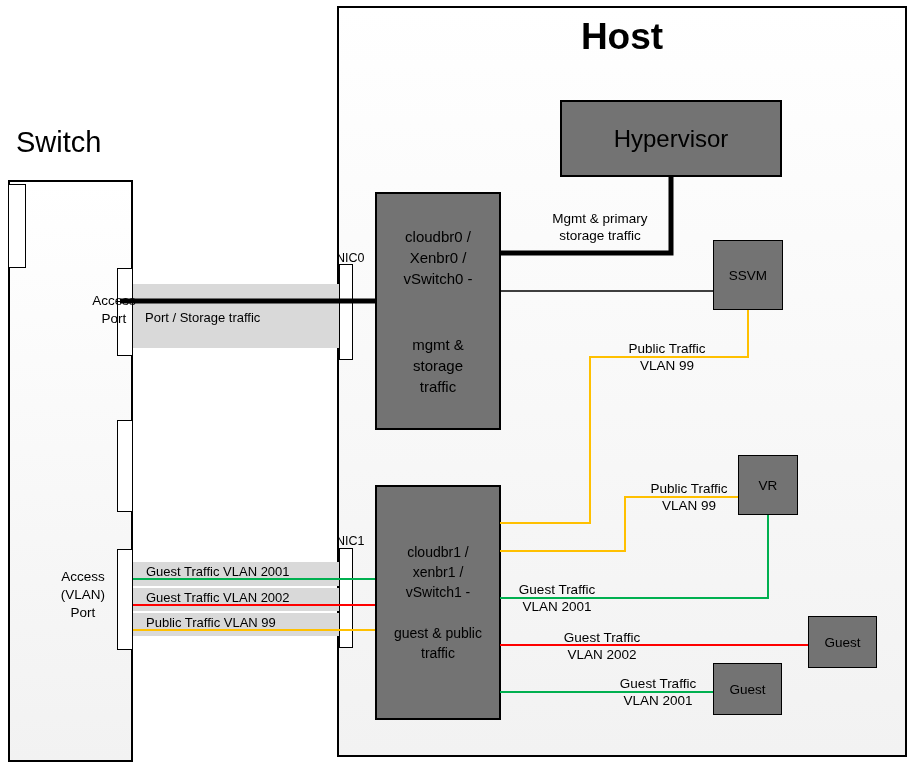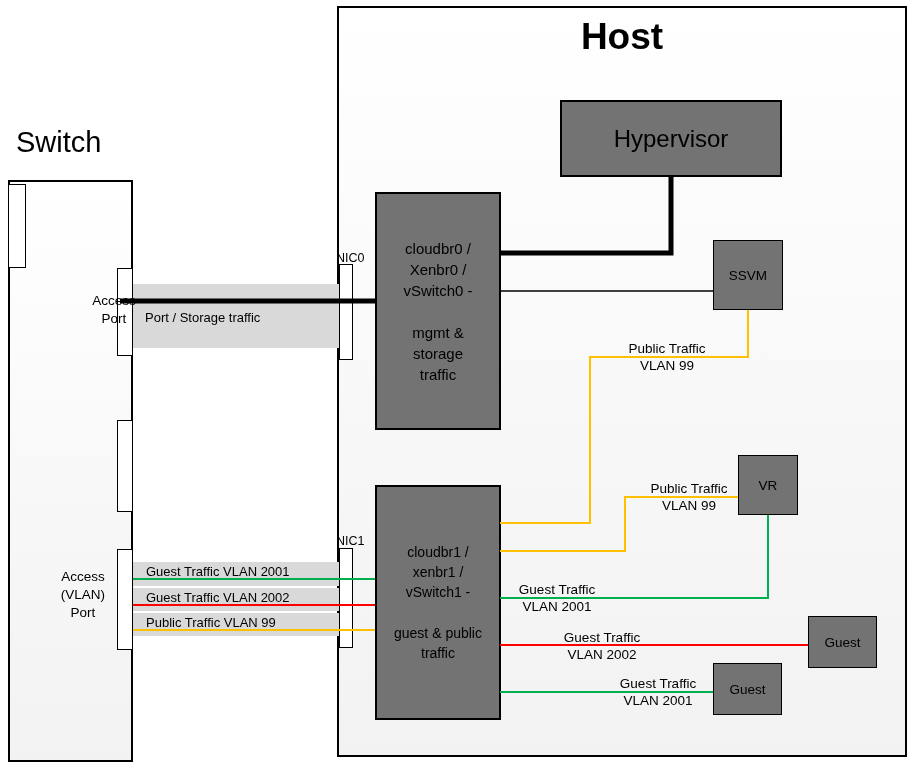--- a/index.html
+++ b/index.html
@@ -62,21 +62,21 @@
 
   <div class="box hyperv" style="left:560px;top:100px;width:222px;height:77px;">
     <span>Hypervisor</span>
   </div>
 
   <div class="niclabel" style="left:336px;top:251px;">NIC0</div>
   <div class="rect" style="left:339px;top:264px;width:14px;height:96px;"></div>
   <div class="niclabel" style="left:336px;top:534px;">NIC1</div>
   <div class="rect" style="left:339px;top:548px;width:14px;height:100px;"></div>
 
-  <div class="box bridge" style="left:375px;top:192px;width:126px;height:238px;">
+  <div class="box bridge" style="left:375px;top:192px;width:126px;height:238px;gap:12px;">
     <p>cloudbr0 / Xenbr0 / vSwitch0 -</p>
     <div class="gap"></div>
     <p>mgmt &amp; storage traffic</p>
   </div>
   <div class="box bridge bridge1" style="left:375px;top:485px;width:126px;height:235px;">
     <p>cloudbr1 / xenbr1 / vSwitch1 -</p>
     <div class="gap"></div>
     <p>guest &amp; public traffic</p>
   </div>
 
@@ -100,19 +100,20 @@
     <polyline points="748,310 748,357 590,357 590,523 500,523" fill="none" stroke="#FFC000" stroke-width="2"></polyline>
     <polyline points="500,551 625,551 625,497 738,497" fill="none" stroke="#FFC000" stroke-width="2"></polyline>
     <polyline points="768,515 768,598 500,598" fill="none" stroke="#00B050" stroke-width="2"></polyline>
     <line x1="500" y1="645" x2="808" y2="645" stroke="#FF0000" stroke-width="2"></line>
     <line x1="500" y1="692" x2="713" y2="692" stroke="#00B050" stroke-width="2"></line>
     <line x1="133" y1="579" x2="375" y2="579" stroke="#00B050" stroke-width="2"></line>
     <line x1="133" y1="605" x2="375" y2="605" stroke="#FF0000" stroke-width="2"></line>
     <line x1="133" y1="630" x2="375" y2="630" stroke="#FFC000" stroke-width="2"></line>
   </svg>
 
+  <div class="linelabel" style="left:536px;top:210px;width:128px;">Mgmt &amp; primary storage traffic</div>
   <div class="linelabel" style="left:614px;top:340px;width:106px;">Public Traffic VLAN 99</div>
   <div class="linelabel" style="left:636px;top:480px;width:106px;">Public Traffic VLAN 99</div>
   <div class="linelabel" style="left:511px;top:581px;width:92px;">Guest Traffic VLAN 2001</div>
   <div class="linelabel" style="left:552px;top:629px;width:100px;">Guest Traffic VLAN 2002</div>
   <div class="linelabel" style="left:611px;top:675px;width:94px;">Guest Traffic VLAN 2001</div>
 
 </div>
 
 </body></html>

